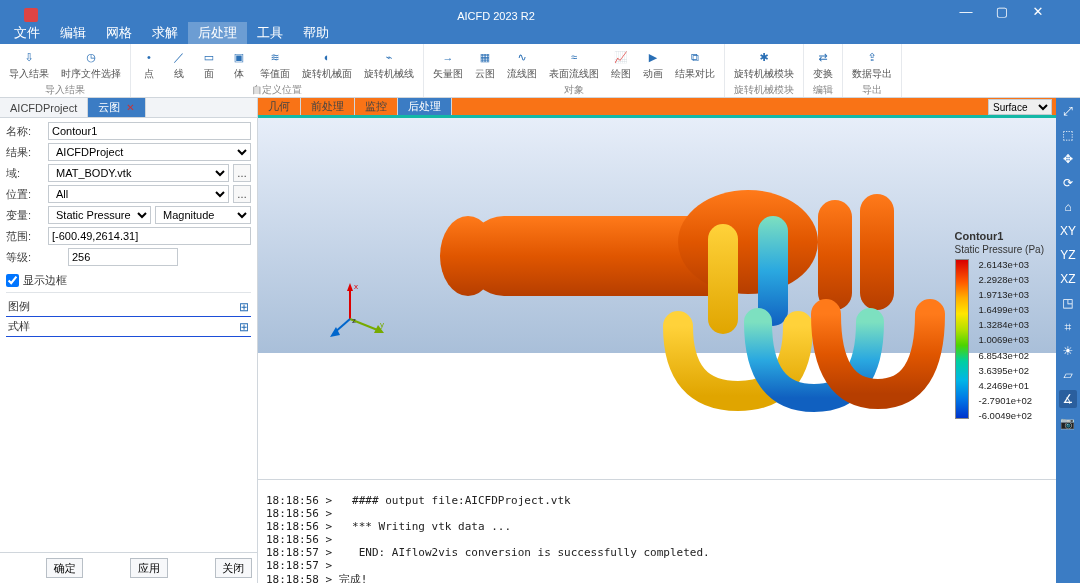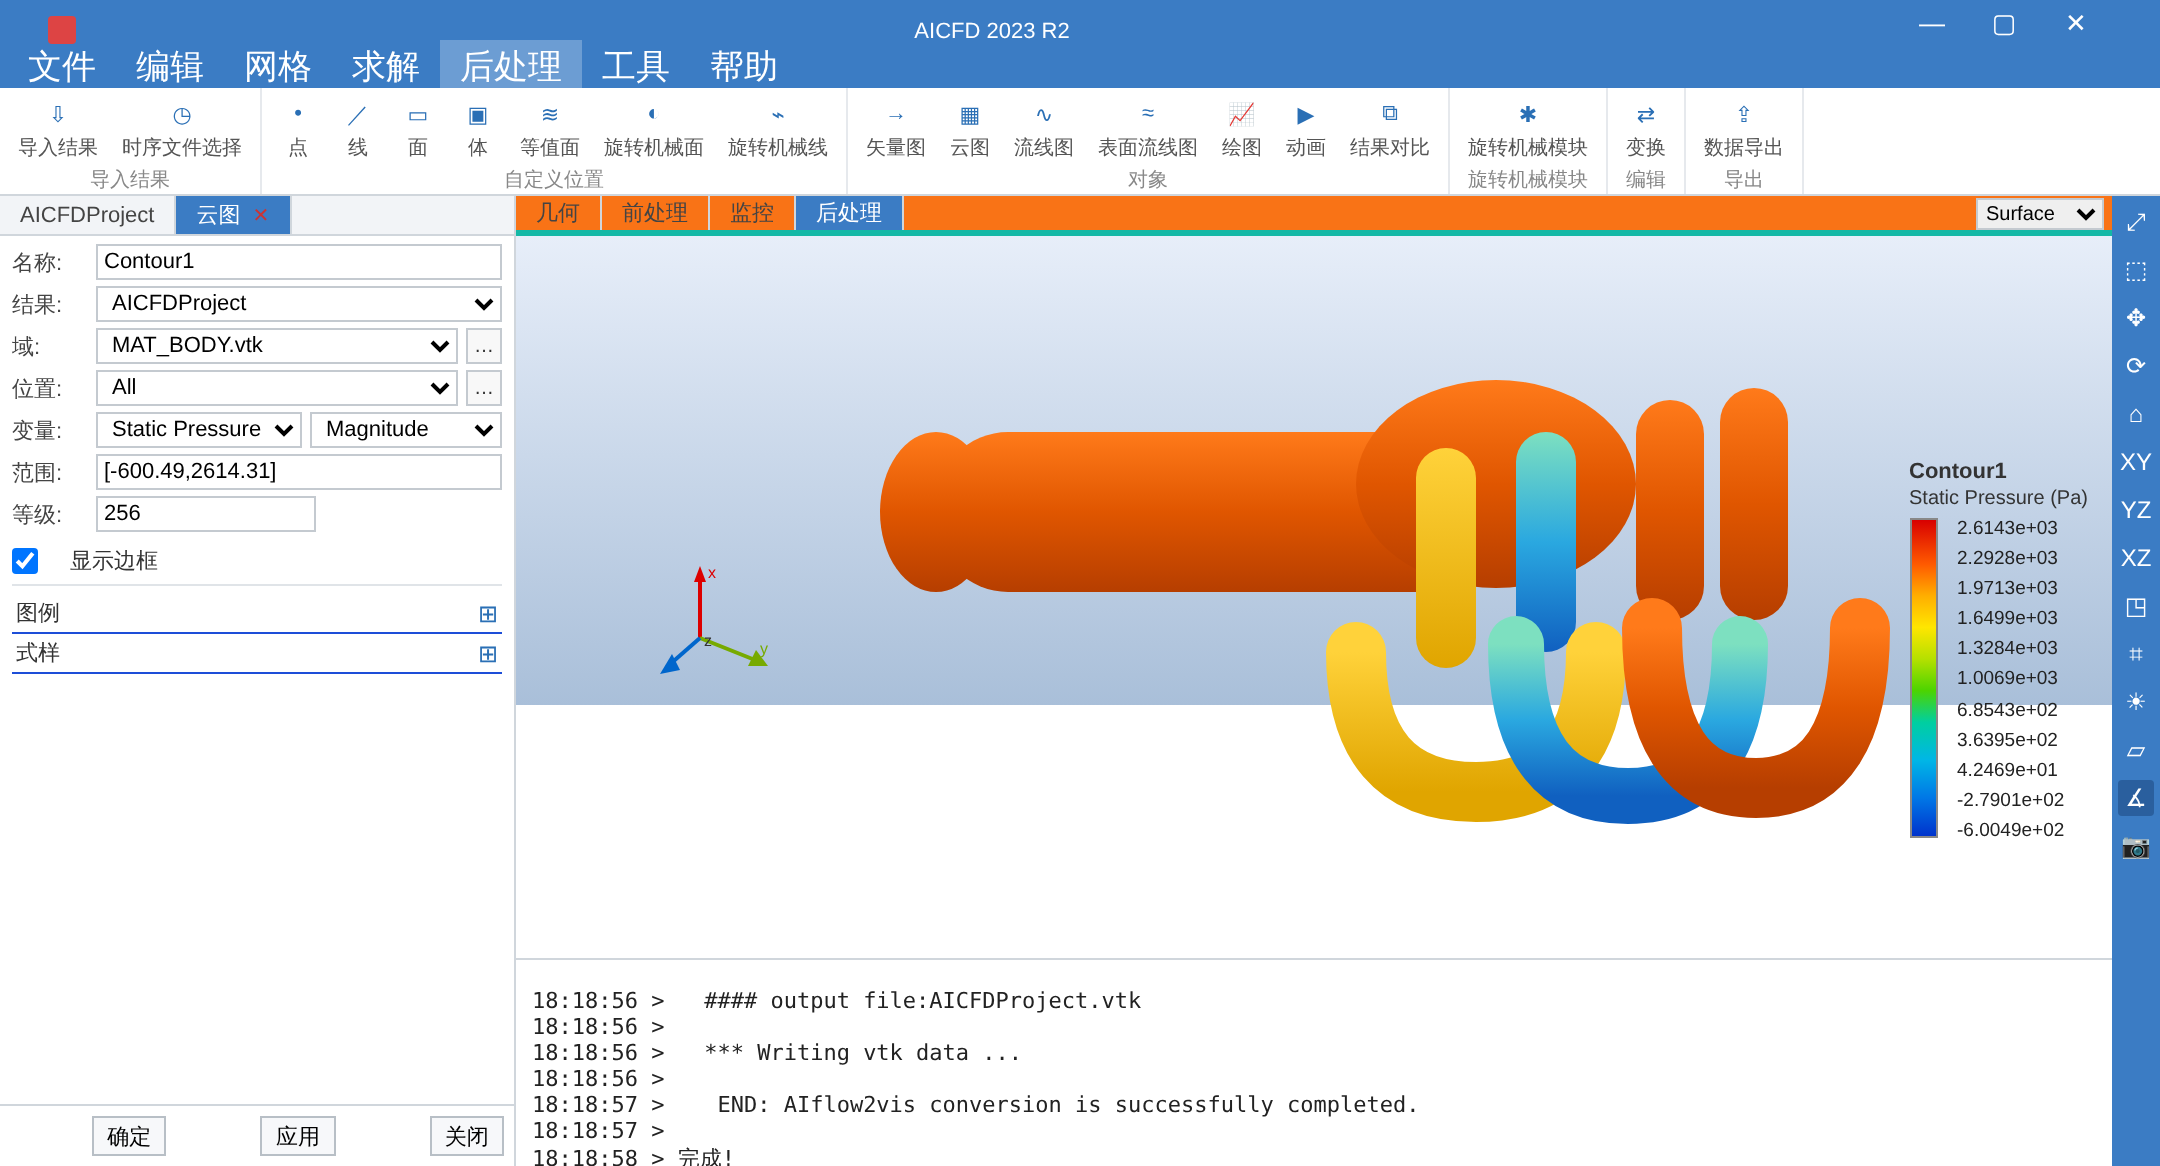--- a/index.html
+++ b/index.html
@@ -6,21 +6,21 @@
   body { width: 1080px; height: 583px; overflow: hidden; background: #fff; font-size: 11px; color: #333; }
 
   
   .titlebar { height: 22px; background: #3b7cc4; color: #fff; display: flex; align-items: flex-end; padding: 0 24px; }
   .titlebar .logo { width: 14px; height: 14px; background: #d44; border-radius: 2px; margin-right: 6px; }
   .titlebar .title { flex: 1; text-align: center; font-size: 11px; }
   .titlebar .win-btn { width: 36px; height: 22px; display: flex; align-items: center; justify-content: center; color: #fff; font-size: 13px; }
 
   
   .menubar { height: 22px; background: #3b7cc4; display: flex; align-items: center; padding: 0 4px; }
-  .menubar .item { color: #fff; padding: 2px 10px; font-size: 17px; cursor: default; }
+  .menubar .item { color: #fff; padding: 2px 10px; font-size: 13px; cursor: default; }
   .menubar .item.active { background: rgba(255,255,255,.25); }
 
   
   .ribbon { height: 54px; background: #fff; border-bottom: 1px solid #d0d6dc; display: flex; }
   .ribbon-group { border-right: 1px solid #e6e9ed; padding: 2px 6px 0; display: flex; flex-direction: column; }
   .ribbon-icons { display: flex; gap: 6px; flex: 1; align-items: center; justify-content: center; }
   .r-btn { display: flex; flex-direction: column; align-items: center; gap: 1px; padding: 2px 3px; cursor: default; }
   .r-btn .ic { width: 18px; height: 18px; display: flex; align-items: center; justify-content: center; color: #2a6fb5; }
   .r-btn .lbl { font-size: 10px; color: #555; white-space: nowrap; }
   .ribbon-group .grp-lbl { text-align: center; font-size: 10px; color: #888; padding-bottom: 1px; }
@@ -32,21 +32,21 @@
   .side-tab { padding: 2px 10px; font-size: 11px; color: #444; border-right: 1px solid #d0d6dc; display: flex; align-items: center; }
   .side-tab.active { background: #3b7cc4; color: #fff; }
   .side-tab .x { margin-left: 6px; color: #c33; font-size: 10px; }
 
   .props { padding: 4px 6px; flex: 1; overflow: auto; }
   .prop-row { display: flex; align-items: center; margin-bottom: 3px; gap: 4px; }
   .prop-row label { width: 38px; font-size: 11px; color: #444; }
   .prop-row input[type=text], .prop-row select { flex: 1; height: 18px; border: 1px solid #c4cad0; font-size: 11px; padding: 0 3px; background: #fff; }
   .prop-row .mini { width: 18px; height: 18px; border: 1px solid #c4cad0; background: #f8f8f8; display: flex; align-items: center; justify-content: center; font-size: 10px; }
   .prop-row .mag { width: 64px; }
-  .chk-row { display: flex; align-items: center; gap: 16px; padding: 4px 0; font-size: 11px; border-bottom: 1px solid #e0e4e8; margin-bottom: 4px;}
+  .chk-row { display: flex; align-items: center; gap: 4px; padding: 4px 0; font-size: 11px; border-bottom: 1px solid #e0e4e8; margin-bottom: 4px;}
   .expander { display: flex; align-items: center; justify-content: space-between; height: 20px; border-bottom: 1px solid #1d4ed8; font-size: 11px; padding: 0 2px; }
   .expander .plus { color: #2a6fb5; font-size: 12px; }
   .side-foot { border-top: 1px solid #d0d6dc; padding: 5px; display: flex; justify-content: flex-end; gap: 6px; }
   .side-foot button { width: 44px; height: 20px; border: 1px solid #b8bfc6; background: #f7f8fa; font-size: 11px; margin-left: 41px; }
 
   
   .main { flex: 1; display: flex; }
   .center { flex: 1; display: flex; flex-direction: column; }
   .view-tabs { height: 20px; background: #f97316; border-bottom: 3px solid #14b8a6; display: flex; align-items: stretch; justify-content: space-between; }
   .view-tab-group { display: flex; }
@@ -244,21 +244,21 @@
           <label>变量:</label>
         <select><option>Static Pressure</option></select>
         <select class="mag"><option>Magnitude</option></select>
         </div>
       <div class="prop-row">
           <label>范围:</label>
         <input type="text" value="[-600.49,2614.31]" style="">
         </div>
       <div class="prop-row">
           <label>等级:</label>
-        <input type="text" style="max-width: 110px;" value="256">
+        <input type="text" style="max-width: 110px; margin-left: 20px;" value="256">
         </div>
       <div class="chk-row">
         <input type="checkbox" checked="" style="">
         <span>显示边框</span>
       </div>
       <div class="expander">
         <span>图例</span>
           <span class="plus">⊞</span>
         </div>
       <div class="expander">

